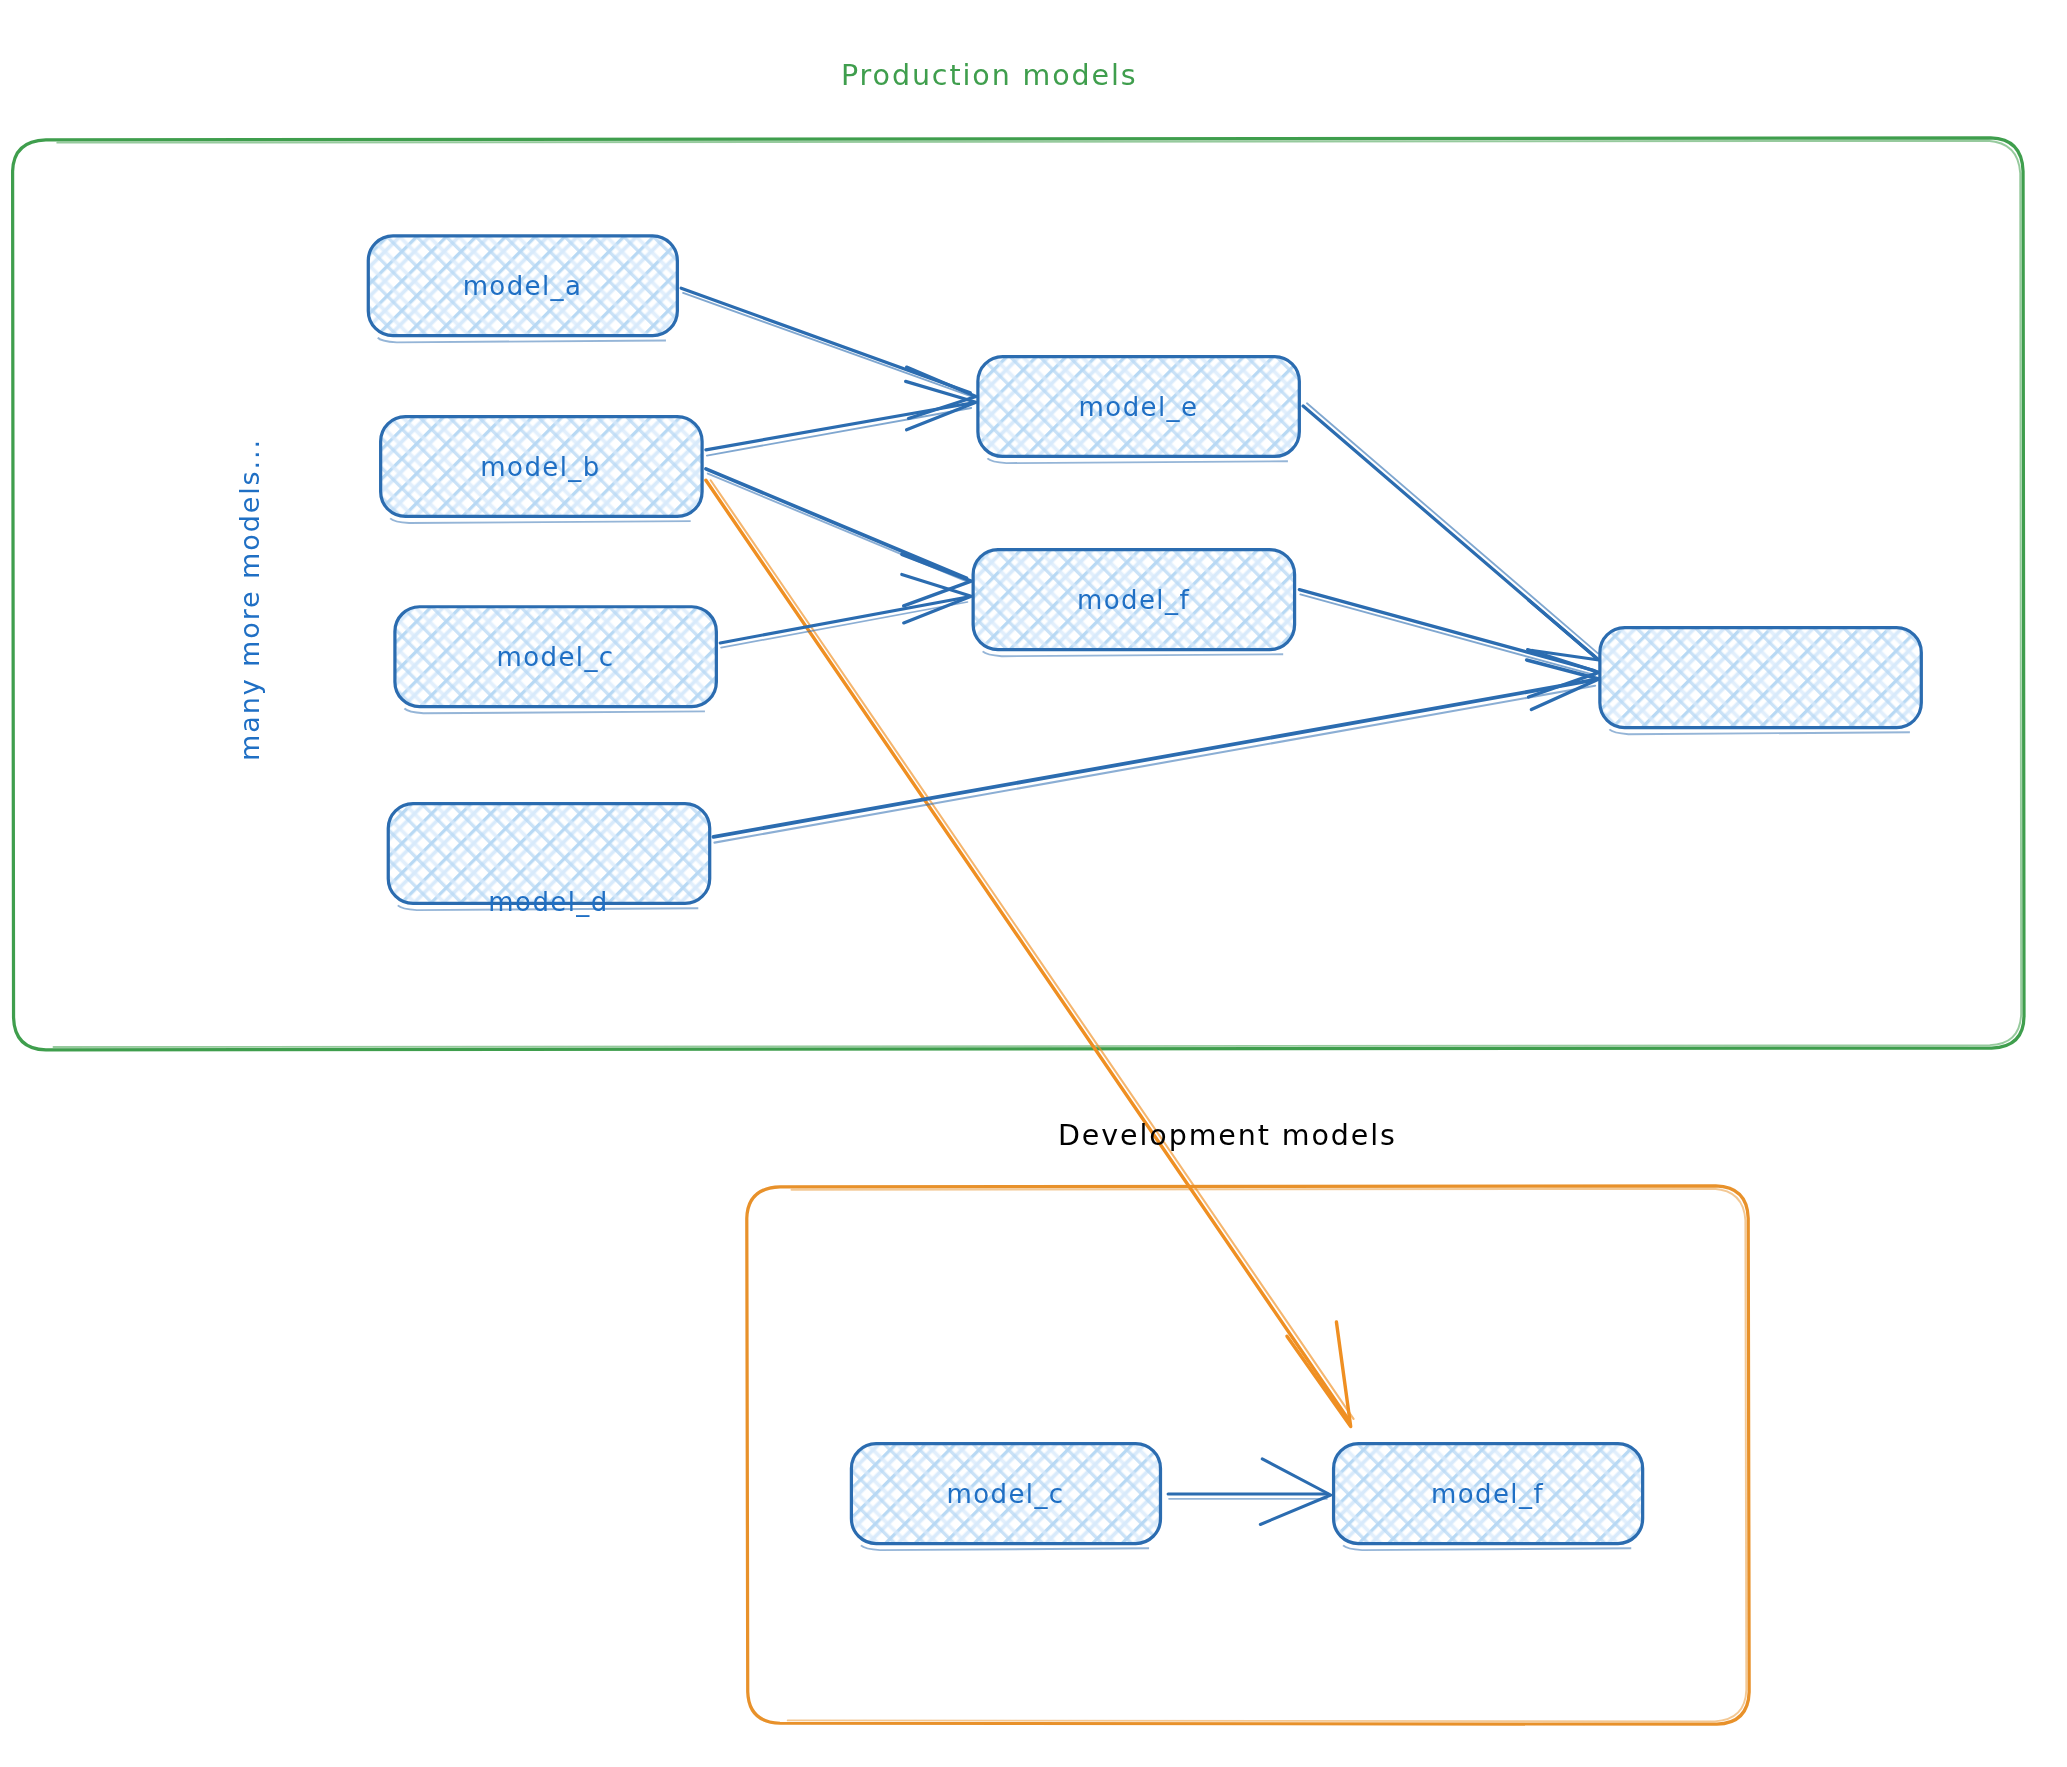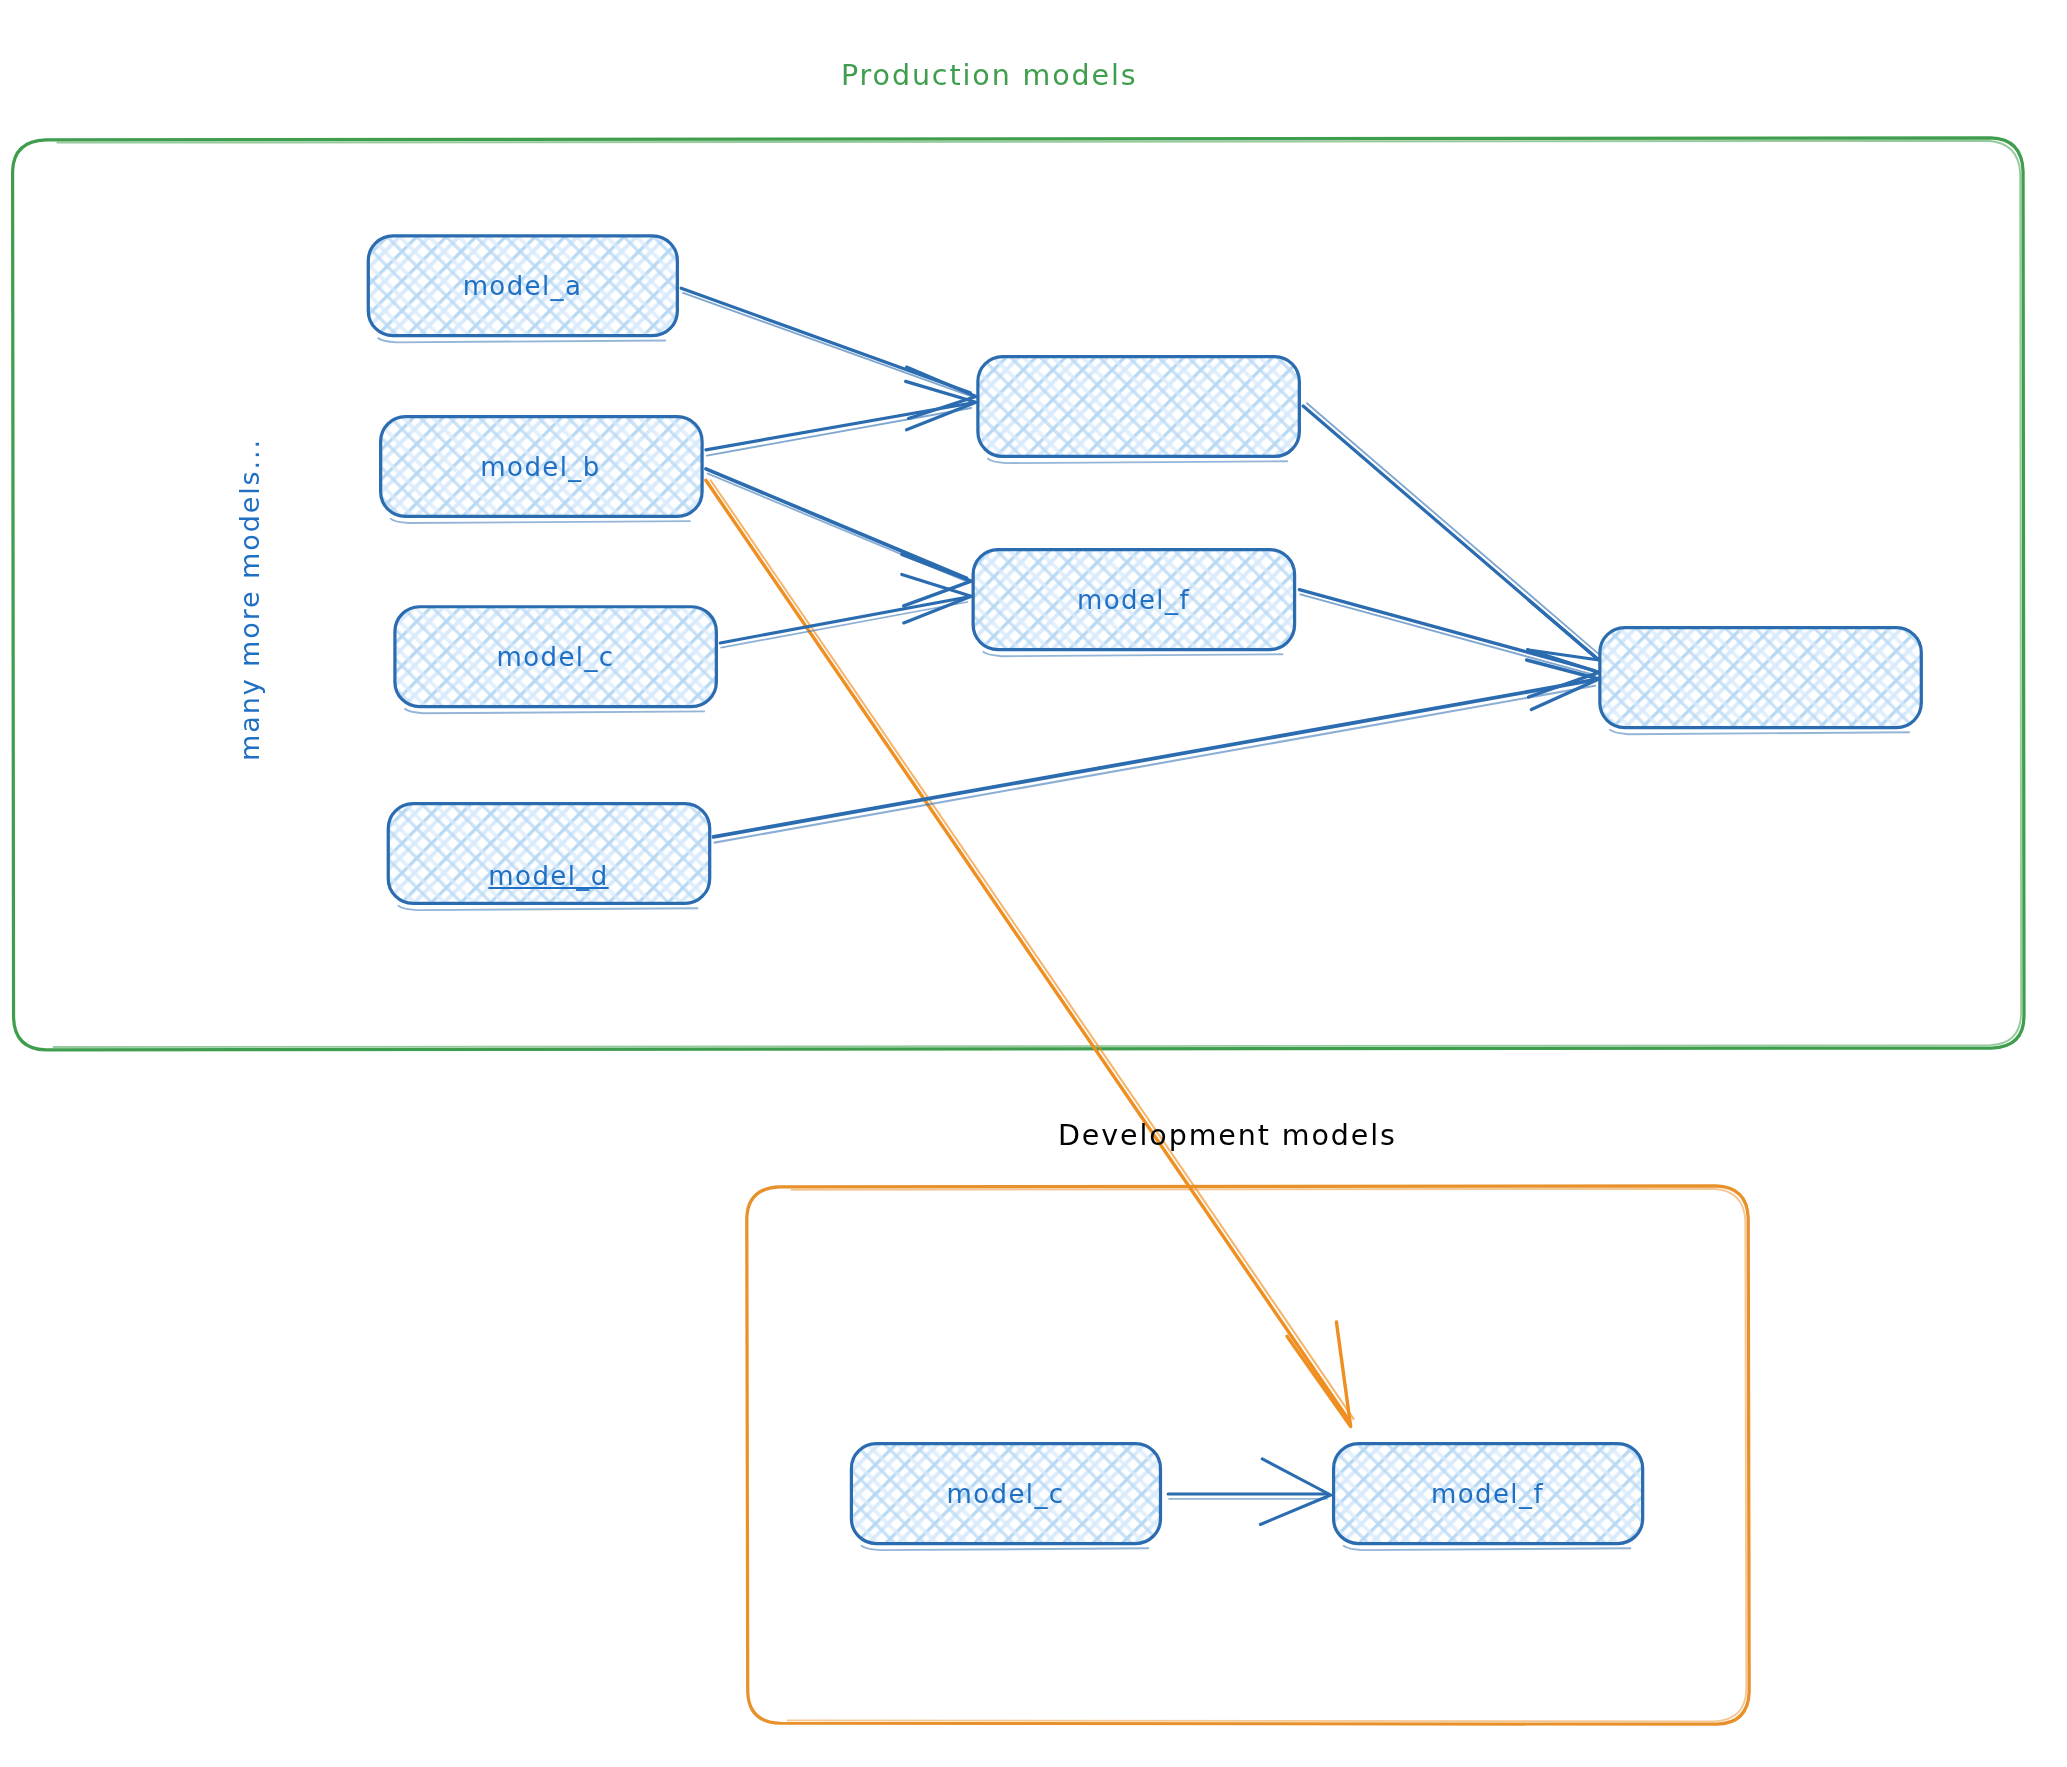--- a/index.html
+++ b/index.html
@@ -169,20 +169,21 @@
 
   <div class="group-title" style="left:841px;top:59px;color:#3f9e4d;">Production models</div>
 
   <div class="group-title" style="left:1058px;top:1119px;color:#000000;">Development models</div>
 
   <div class="side-note" style="left:234px;top:761px;">many more models...</div>
 
   <div class="node-label" style="left:368px;top:236px;width:309px;height:100px;">model_a</div>
   <div class="node-label" style="left:380px;top:417px;width:321px;height:100px;">model_b</div>
   <div class="node-label" style="left:395px;top:607px;width:321px;height:100px;">model_c</div>
-  <div class="node-label" style="left:388px;top:826px;width:321px;height:100px;text-decoration:underline;">model_d</div>
+  <div class="node-label" style="left:388px;top:852px;width:321px;height:100px;">model_d</div>
+  <div class="node-label" style="left:978px;top:357px;width:321px;height:100px;">model_e</div>
   <div class="node-label" style="left:973px;top:550px;width:321px;height:100px;">model_f</div>
 
   <div class="node-label" style="left:851px;top:1444px;width:309px;height:100px;">model_c</div>
   <div class="node-label" style="left:1333px;top:1444px;width:309px;height:100px;">model_f</div>
 
 </div>
 
 
 </body></html>

